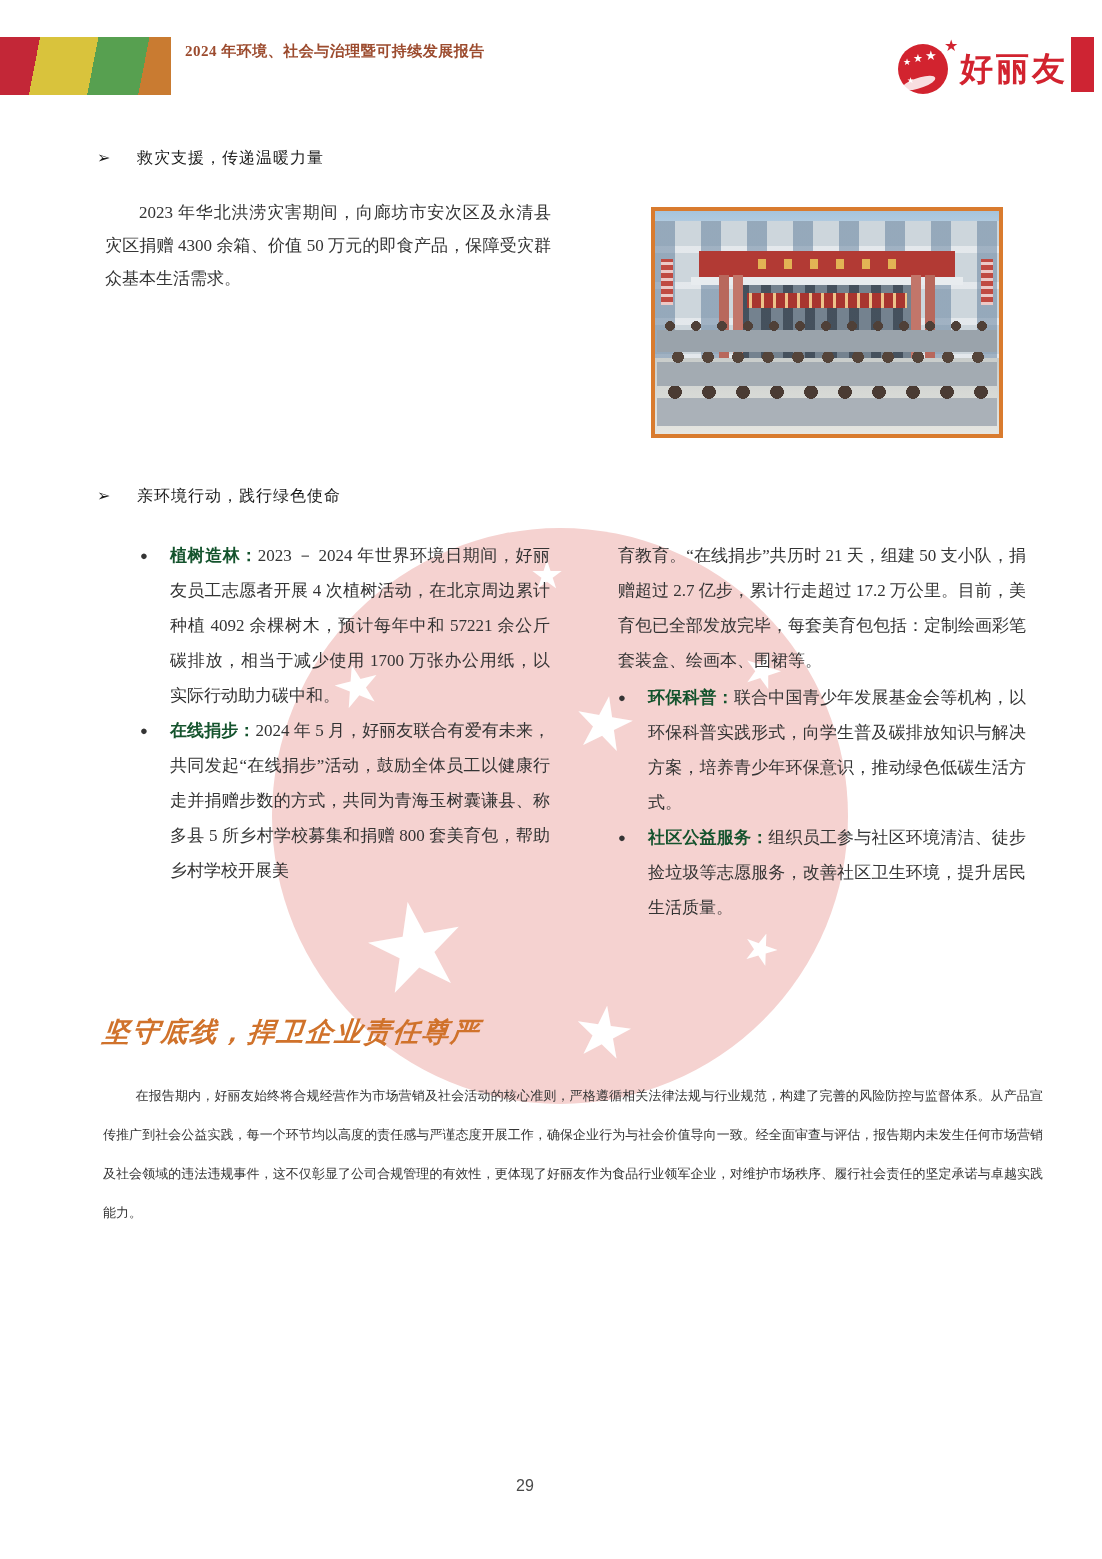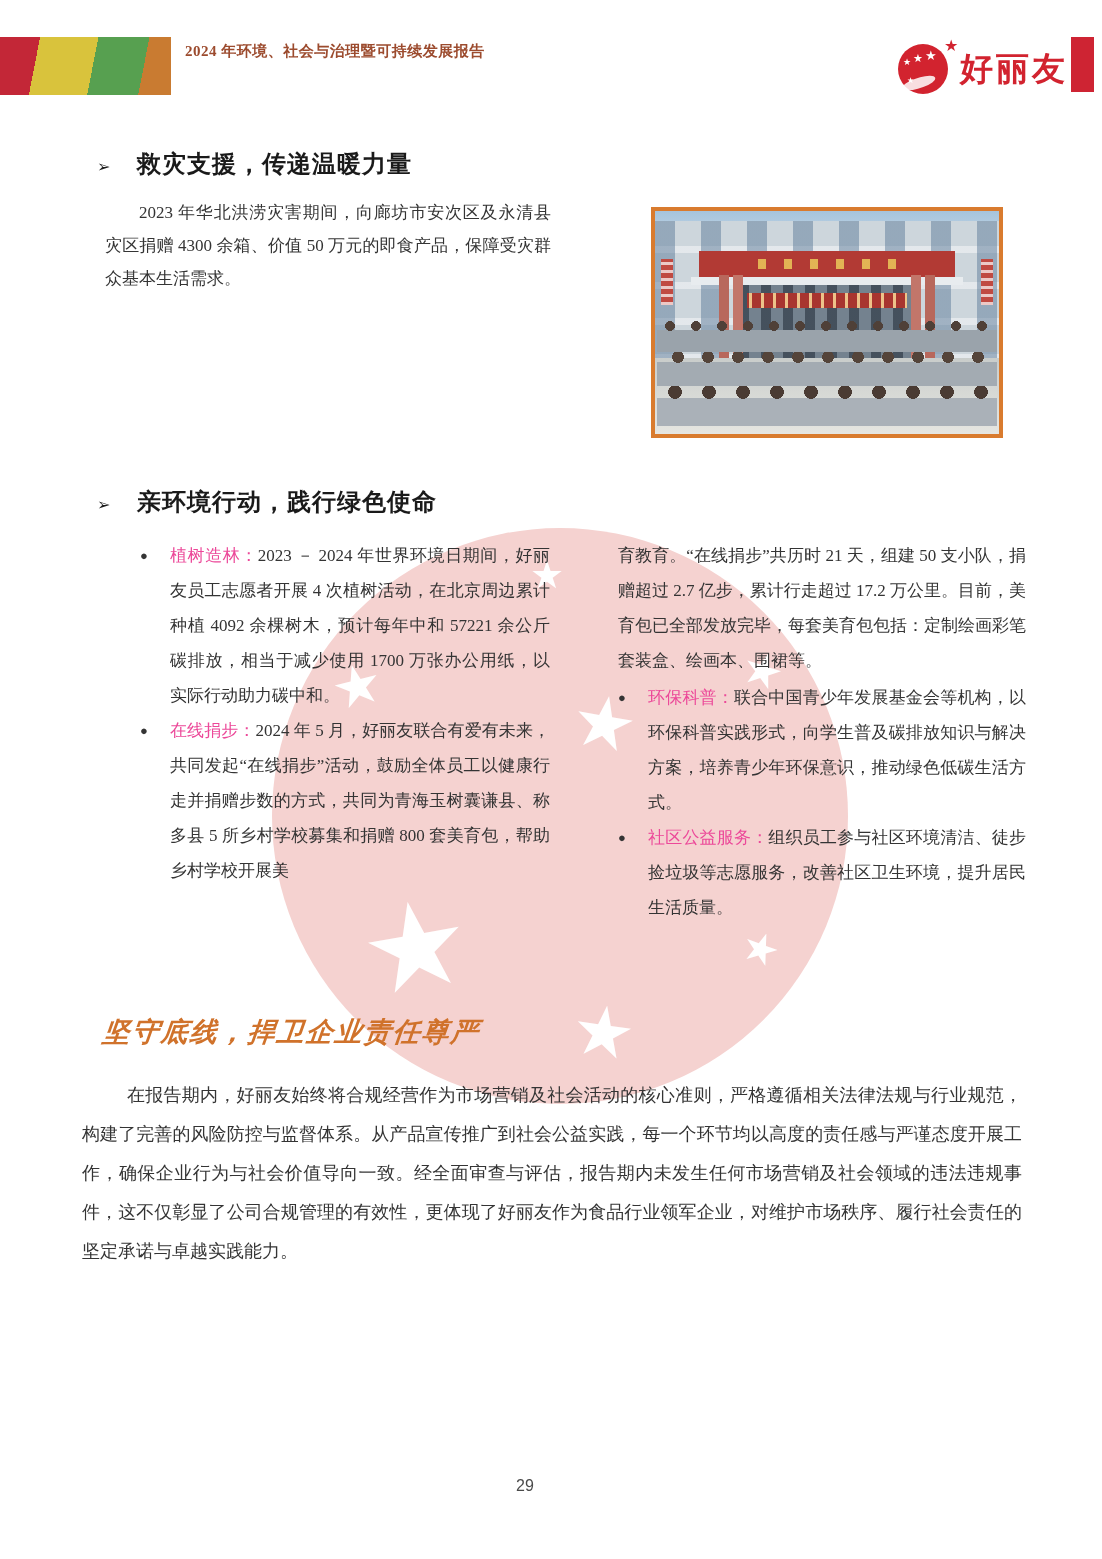--- a/index.html
+++ b/index.html
@@ -55,21 +55,21 @@
   .ws5 { font-size:120px; left:90px;  top:360px; transform:rotate(-10deg); }
   .ws6 { font-size:70px;  left:300px; top:470px; transform:rotate(8deg); }
   .ws7 { font-size:42px;  left:470px; top:400px; transform:rotate(20deg); }
 
   .content { position:absolute; inset:0; z-index:1; }
 
   
   .sec-head { position:absolute; display:flex; align-items:baseline; color:#1a1a1a; }
   .sec-head .arrow { font-size:16px; width:40px; }
   .sec-head .htxt  {
-    font-size:24px; font-weight:bold; letter-spacing:1px;
+    font-size:16px; font-weight:normal; letter-spacing:1px;
     font-family:"Liberation Sans","DejaVu Sans",sans-serif;
   }
   .sec1-head { left:97px; top:148px; }
   .sec2-head { left:97px; top:486px; }
 
   
   .sec1-text { position:absolute; left:105px; top:196px; width:446px;
                font-size:17px; line-height:33px; text-align:justify; }
   .sec1-text p { text-indent:2em; }
   .sec1-text p + p { margin-top:0; text-indent:2.5em; }
@@ -133,34 +133,34 @@
   }
 
   
   .columns { position:absolute; left:140px; top:538px; width:886px; display:flex; }
   .col-left  { width:410px; }
   .col-right { width:408px; margin-left:68px; }
   .col-left, .col-right { font-size:17px; line-height:35px; text-align:justify; }
   .bullet { display:flex; }
   .bullet .dot { width:30px; flex:0 0 auto; font-size:13px; line-height:35px; }
   .bullet .btext { flex:1; }
-  .blabel { font-weight:normal; color:#ec4899;
+  .blabel { font-weight:bold; color:#14532d;
             font-family:"Liberation Sans","DejaVu Sans",sans-serif; }
   .continuation { margin-bottom:2px; }
 
   
   .sec3-head {
     position:absolute; left:103px; top:1014px;
     color:#d0722b; font-size:27px; font-weight:bold; font-style:italic;
     letter-spacing:2px; transform:skewX(-6deg);
     font-family:"Liberation Serif","DejaVu Serif",serif;
   }
   .sec3-para {
-    position:absolute; left:82px; top:1076px; width:940px;
-    font-size:18px; line-height:39px; text-align:justify; text-indent:2.5em;
+    position:absolute; left:103px; top:1076px; width:940px;
+    font-size:13px; line-height:39px; text-align:justify; text-indent:2.5em;
   }
 
   
   .pagenum {
     position:absolute; left:4px; right:56px; bottom:64px; text-align:center;
     color:#4a4a4a; font-size:16px;
     font-family:"Liberation Sans","DejaVu Sans",sans-serif;
   }
 </style>
 </head>

